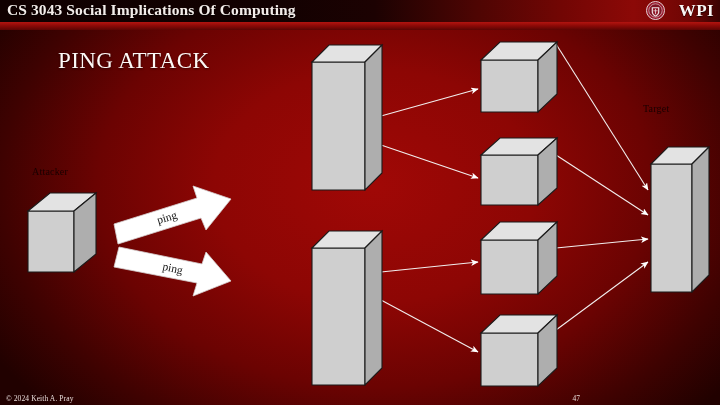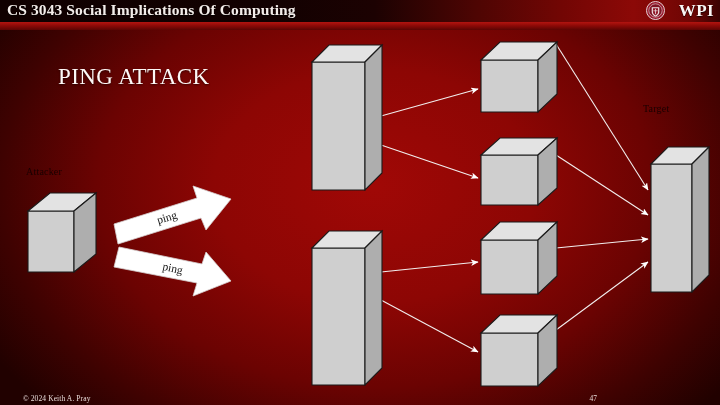--- a/index.html
+++ b/index.html
@@ -48,40 +48,39 @@
     letter-spacing: .4px; line-height: 19px;
     text-shadow: 0 1px 1px rgba(0,0,0,.8);
   }
 
   
   #slide-title {
     position: absolute; left: 58px; top: 48px;
     font-size: 23px; color: #fdf8f6; letter-spacing: .4px;
     text-shadow: 0 1px 2px rgba(0,0,0,.55);
     white-space: nowrap;
-    margin-top: 16px;
   }
 
   
   .diagram-label {
     position: absolute;
     font-size: 10px; color: #190000; letter-spacing: .2px;
     white-space: nowrap;
   }
-  #label-attacker { left: 26px; top: 166px; }
+  #label-attacker { left: 32px; top: 166px; }
   #label-target   { left: 643px; top: 103px; }
 
   
   #diagram {
     position: absolute; left: 0; top: 0; width: 720px; height: 405px;
     z-index: 10;
   }
 
   
-  #footer { position: absolute; left: 17px; bottom: 0; width: 587px; height: 16px; z-index: 40; margin-top: 19px; }
+  #footer { position: absolute; left: 0; bottom: 0; width: 587px; height: 16px; z-index: 40; margin-top: 19px; }
   #footer-copyright {
     position: absolute; left: 6px; bottom: 2px;
     font-size: 7.5px; color: #e8dcd9; letter-spacing: .1px;
   }
   #footer-pagenum {
     position: absolute; right: 7px; bottom: 2px;
     font-size: 7.5px; color: #e8dcd9; text-align: center;
   }
 </style>
 </head>

